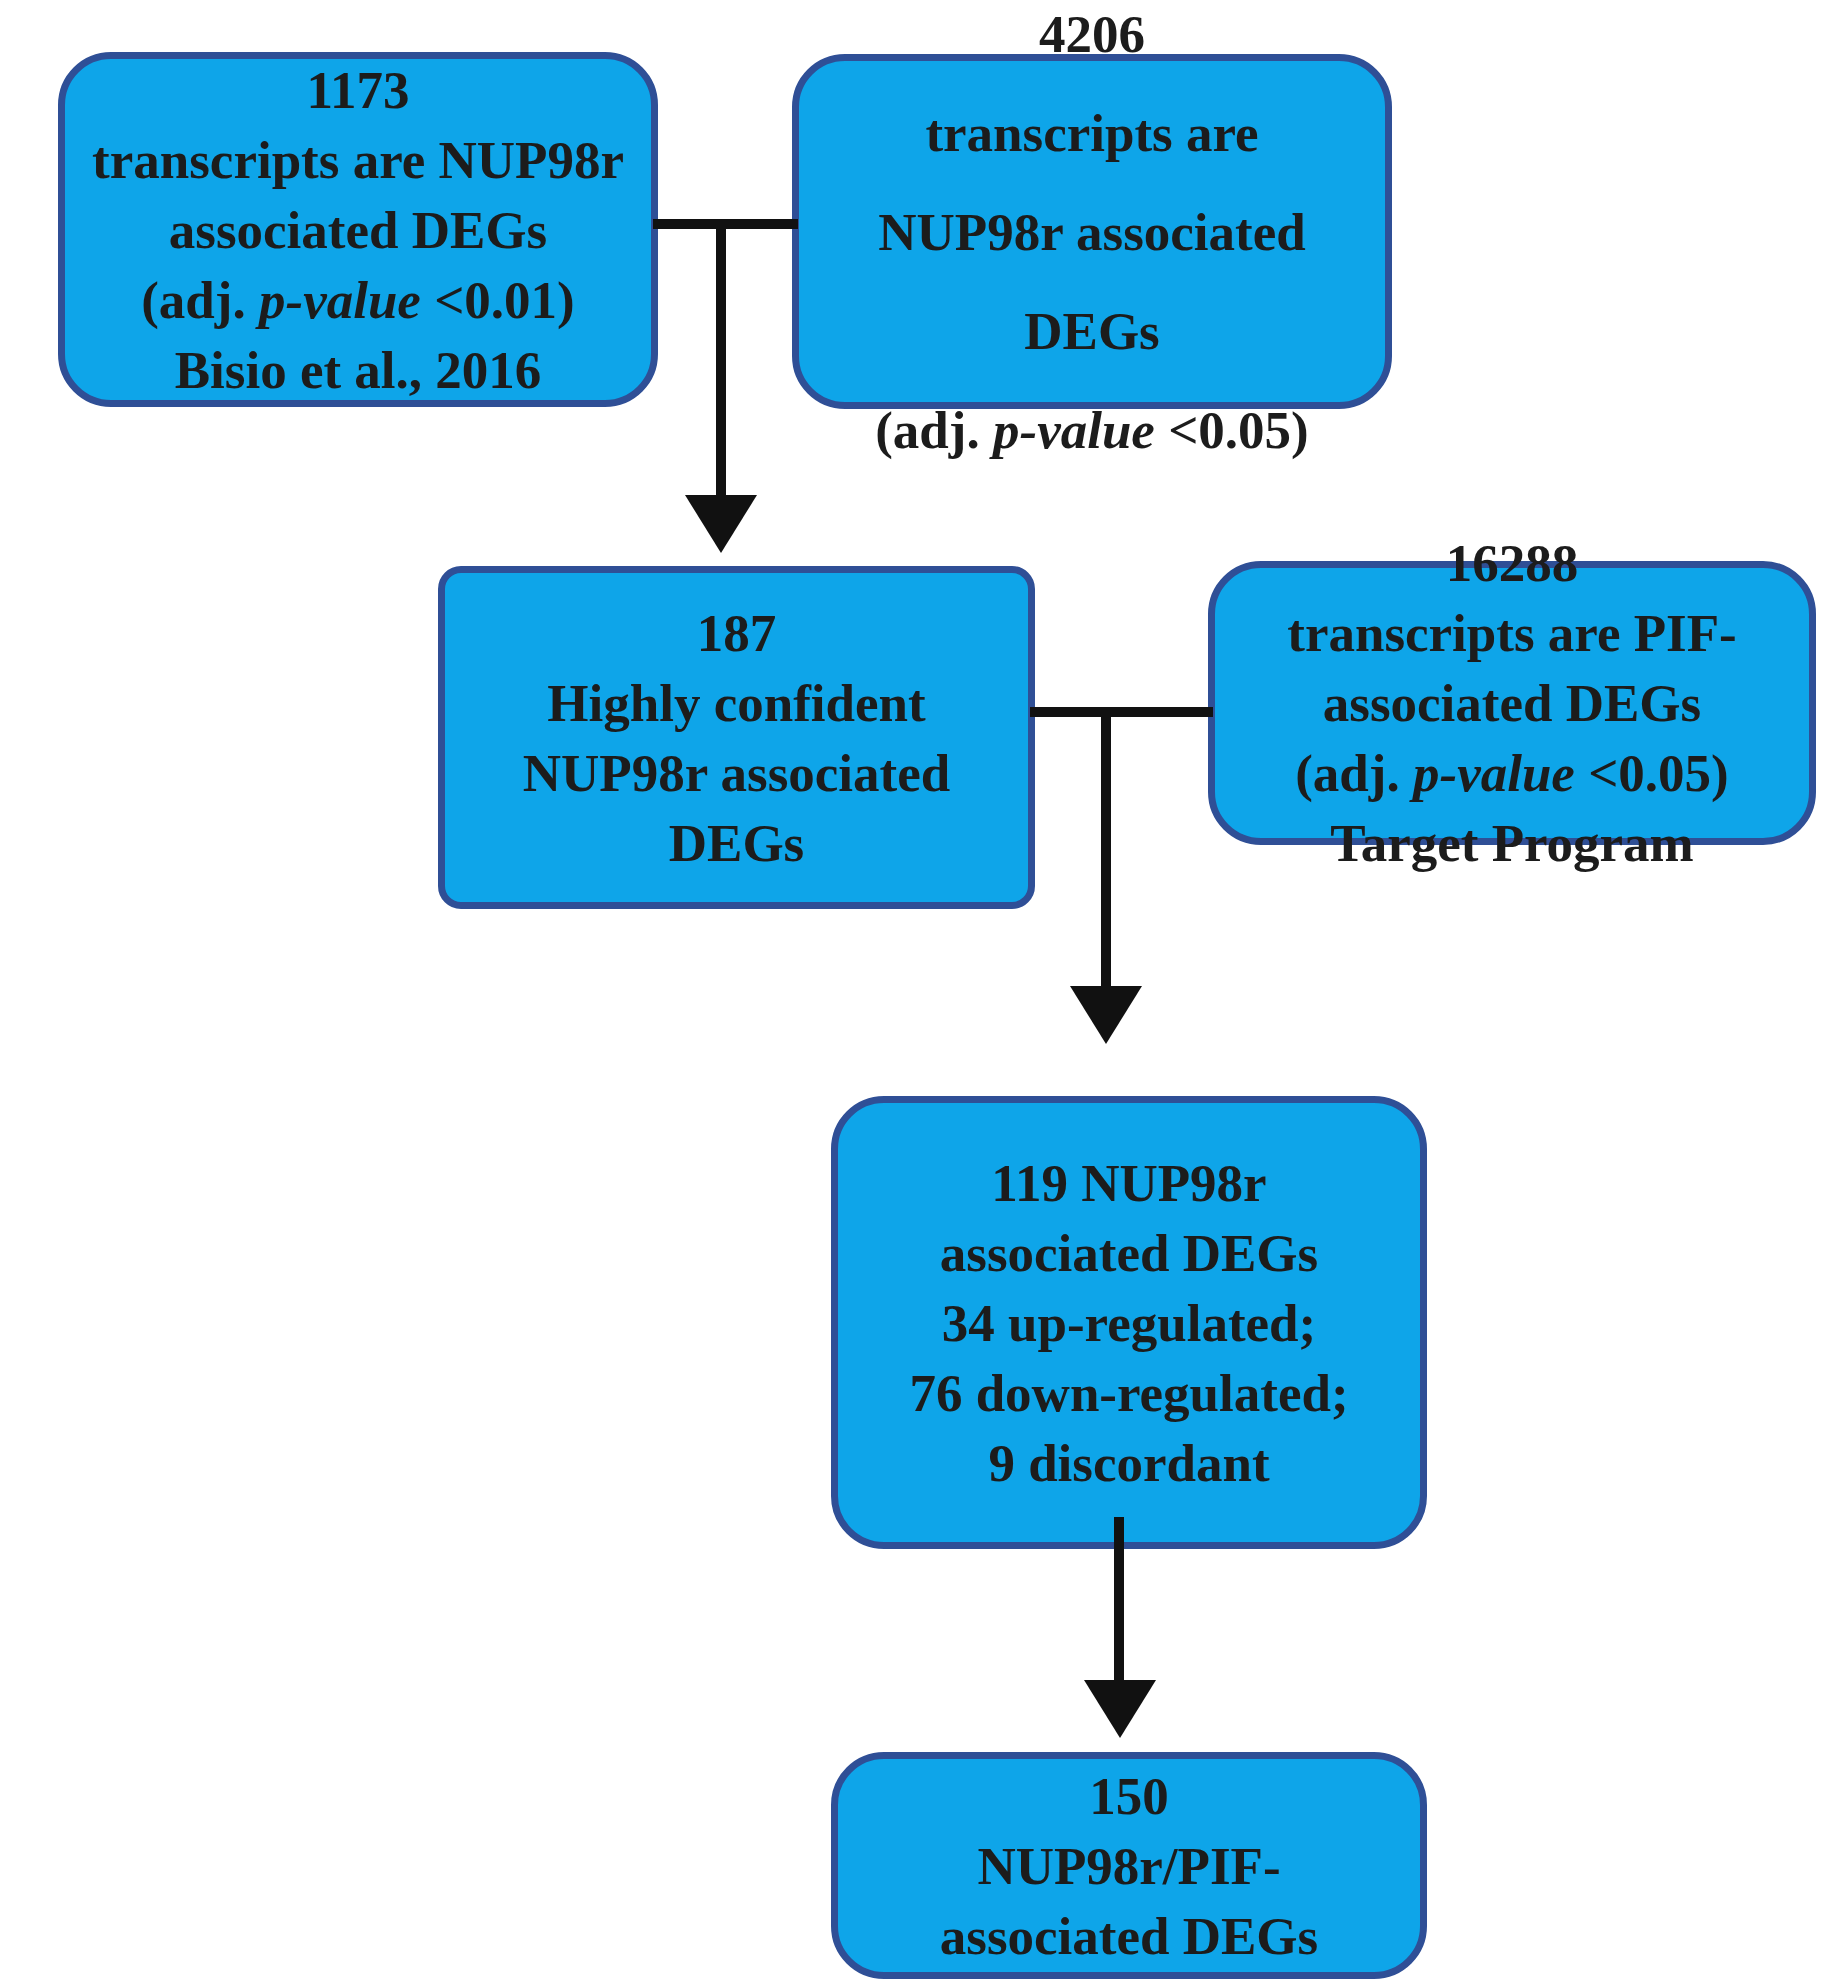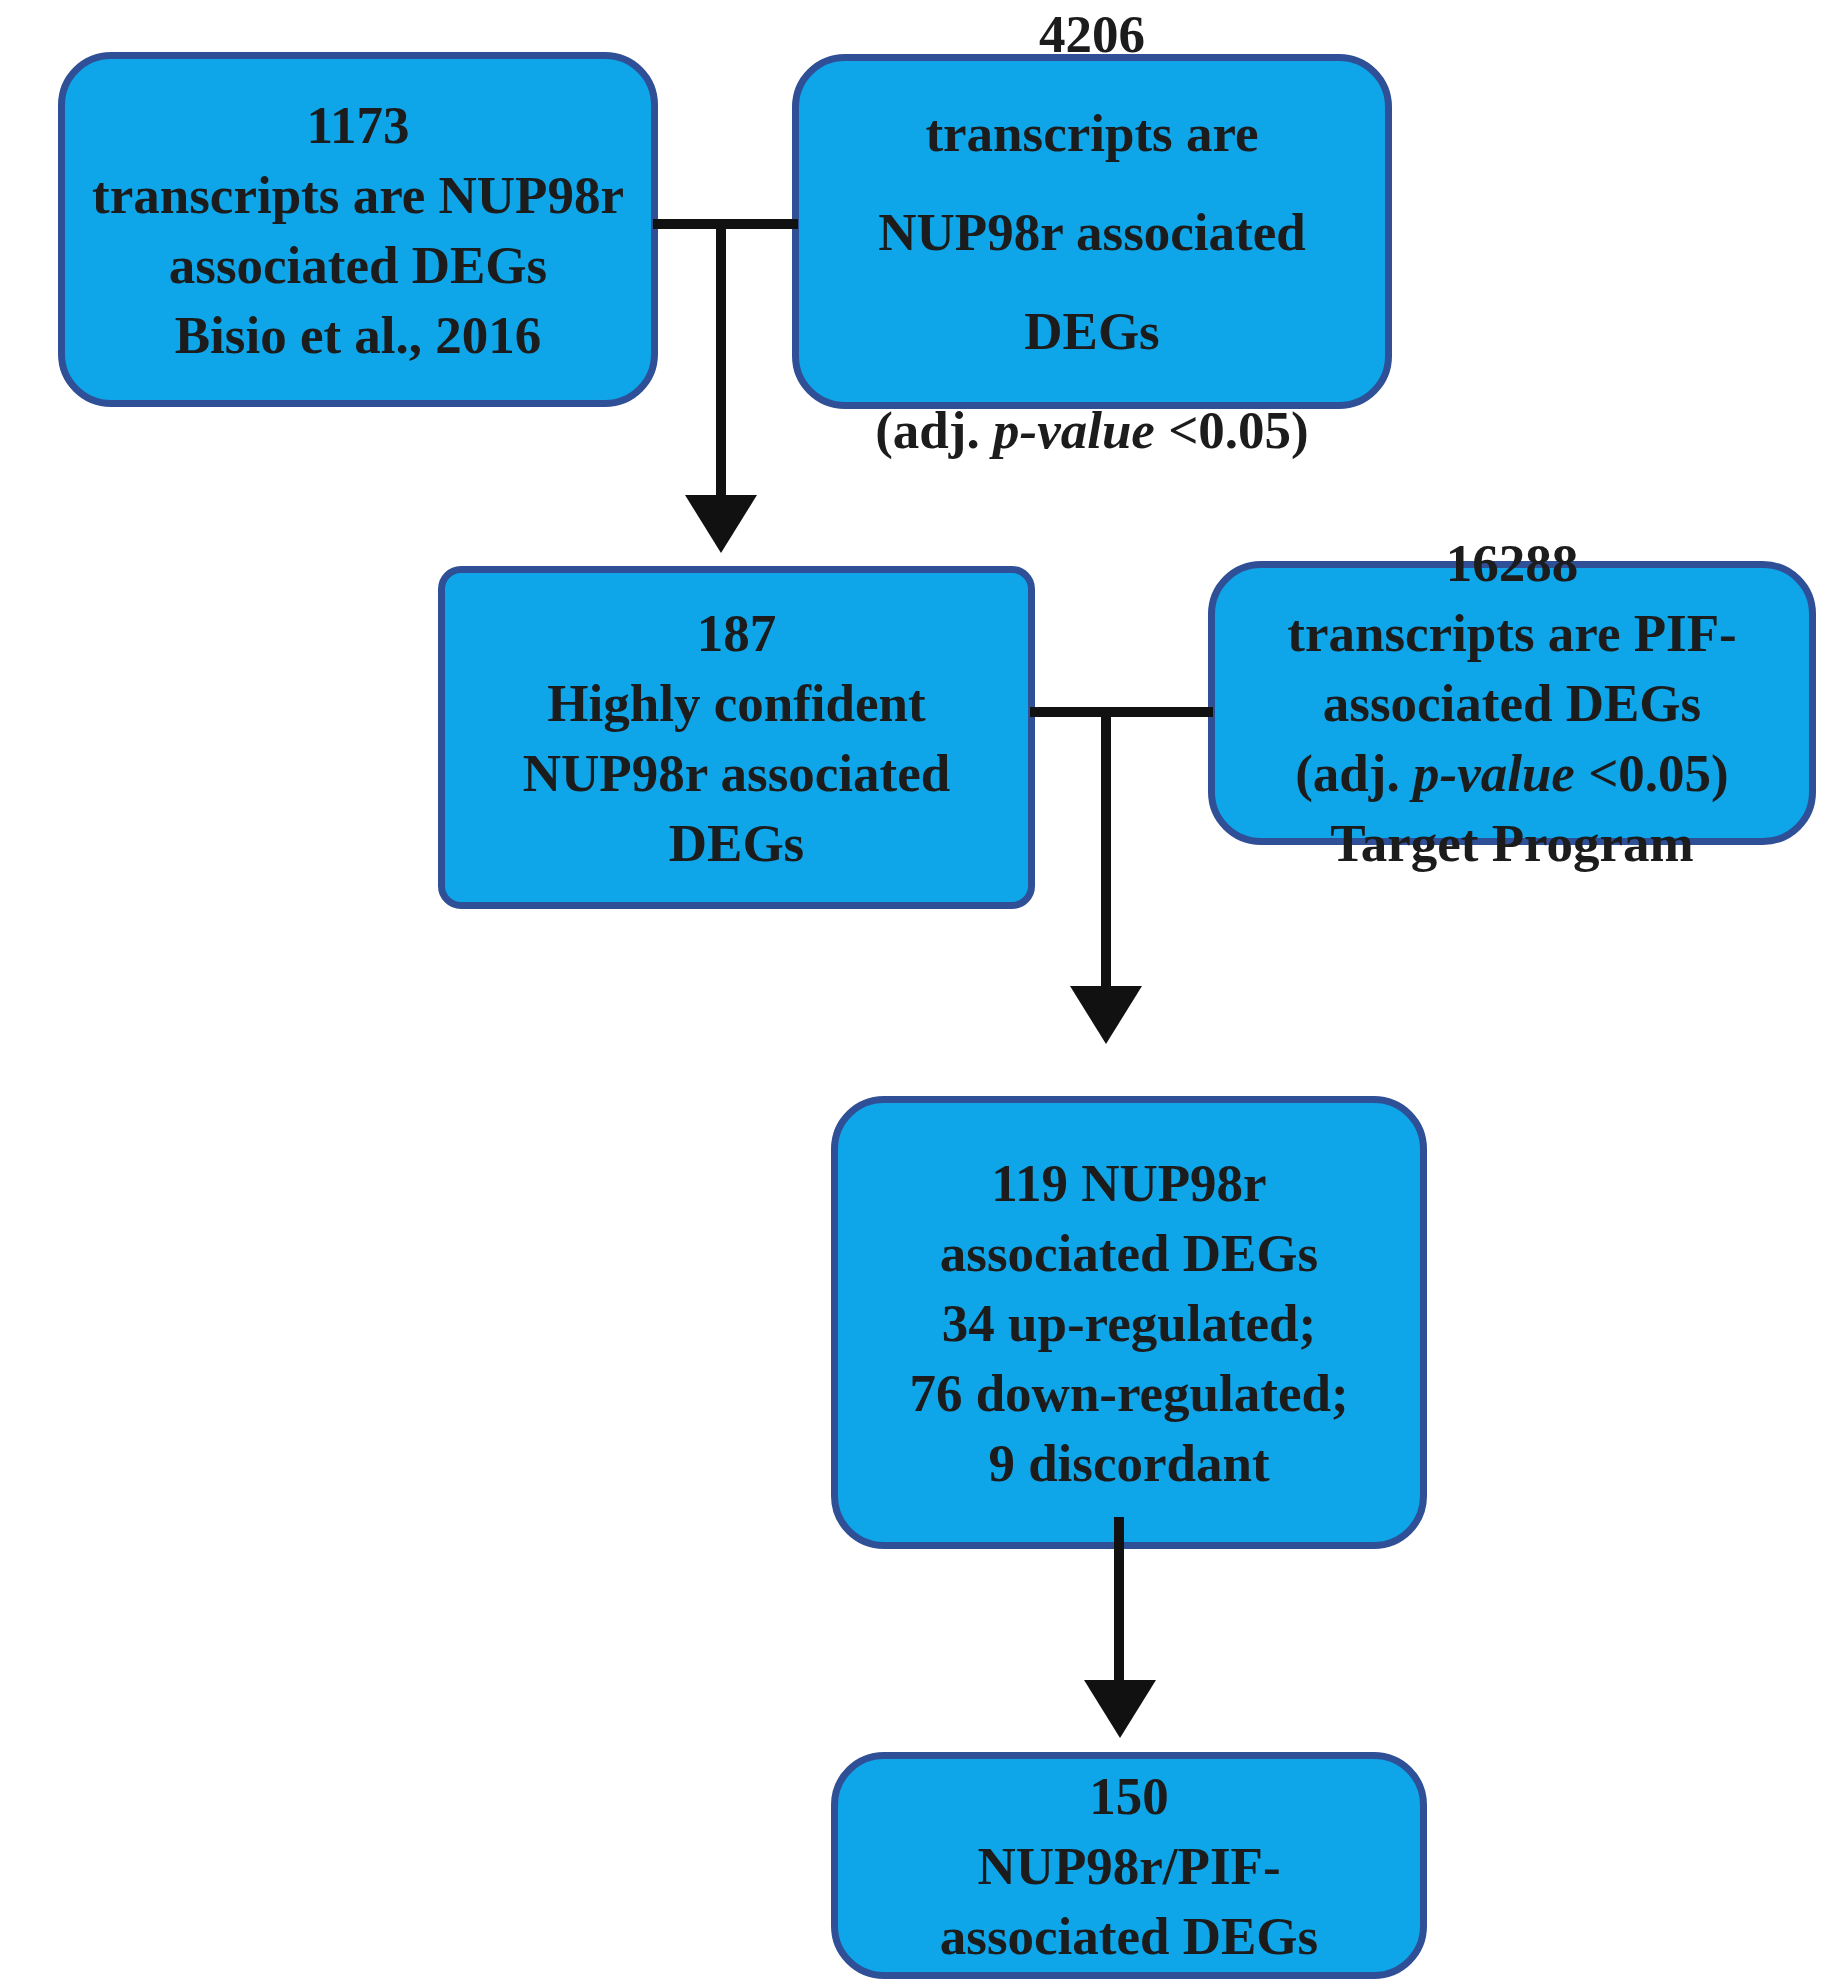--- a/index.html
+++ b/index.html
@@ -56,20 +56,21 @@
 </style>
 </head>
 <body>
 
 <div class="canvas">
 
   <section class="box" id="box1">
     <div class="line">1173</div>
     <div class="line">transcripts are NUP98r</div>
     <div class="line">associated DEGs</div>
+    <div class="line"><span>(adj. </span><span class="ital">p-value</span><span> &lt;0.01)</span></div>
     <div class="line">Bisio et al., 2016</div>
   </section>
 
   <section class="box" id="box2">
     <div class="line">4206</div>
     <div class="line">transcripts are</div>
     <div class="line">NUP98r associated</div>
     <div class="line">DEGs</div>
     <div class="line"><span>(adj. </span><span class="ital">p-value</span><span> &lt;0.05)</span></div>
   </section>

